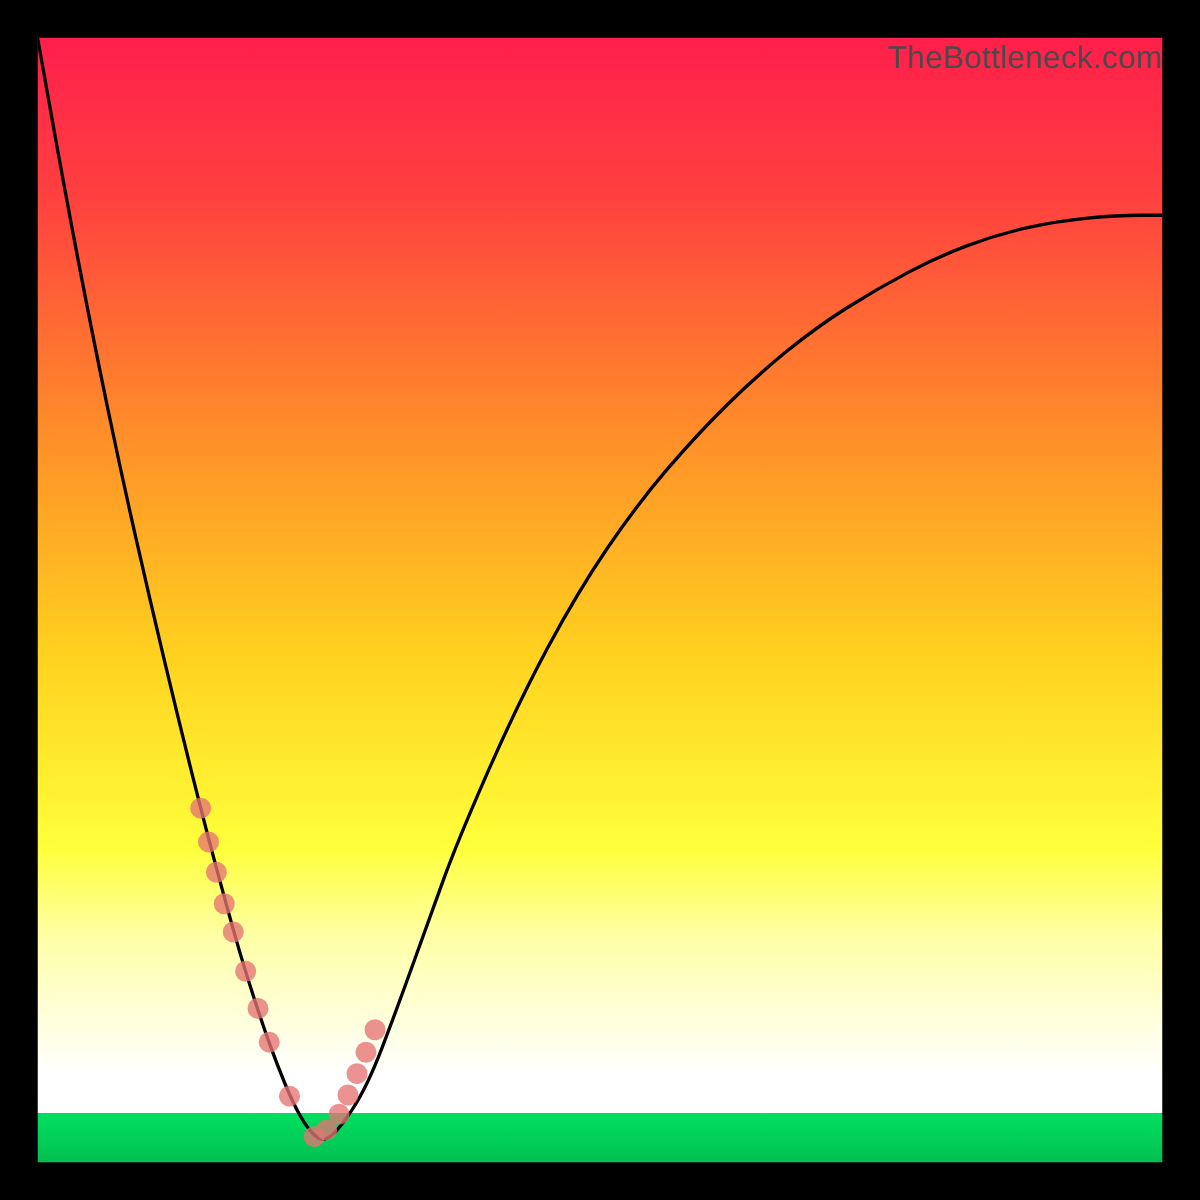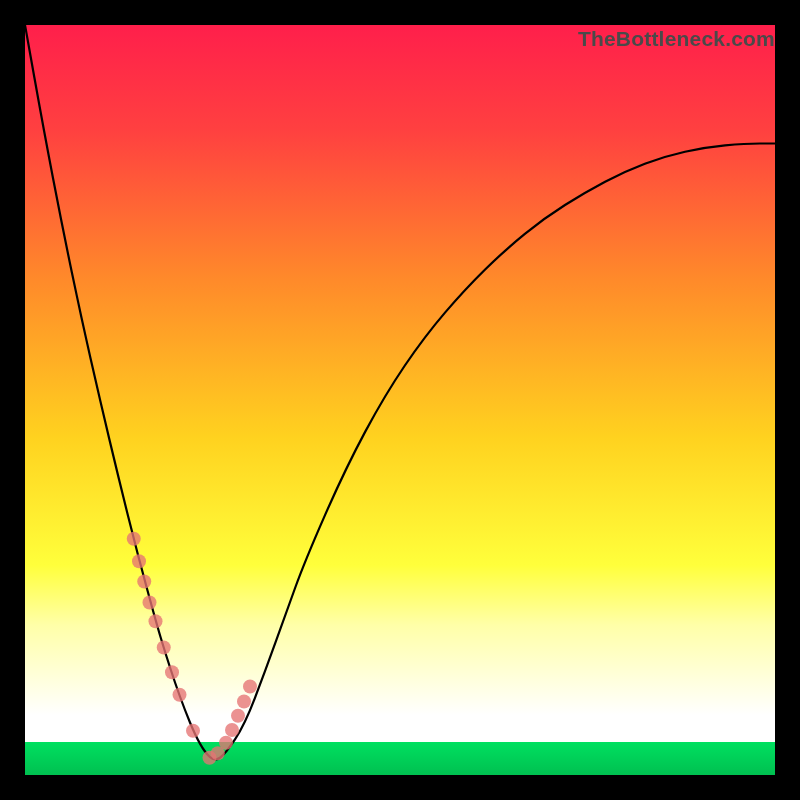--- a/index.html
+++ b/index.html
@@ -20,21 +20,21 @@
     overflow: hidden;
   }
   .gradient {
     position: absolute;
     left: 0; right: 0; top: 0; bottom: 0;
   }
   .watermark {
     position: absolute;
     color: #4a4a4a;
     font-size: 21px;
-    font-weight: 700;
+    font-weight: 400;
     letter-spacing: 0.2px;
     white-space: nowrap;
   }
   svg.curve {
     position: absolute;
     left: 0; top: 0;
   }
   .marker {
     fill: #e57373;
     fill-opacity: 0.78;

